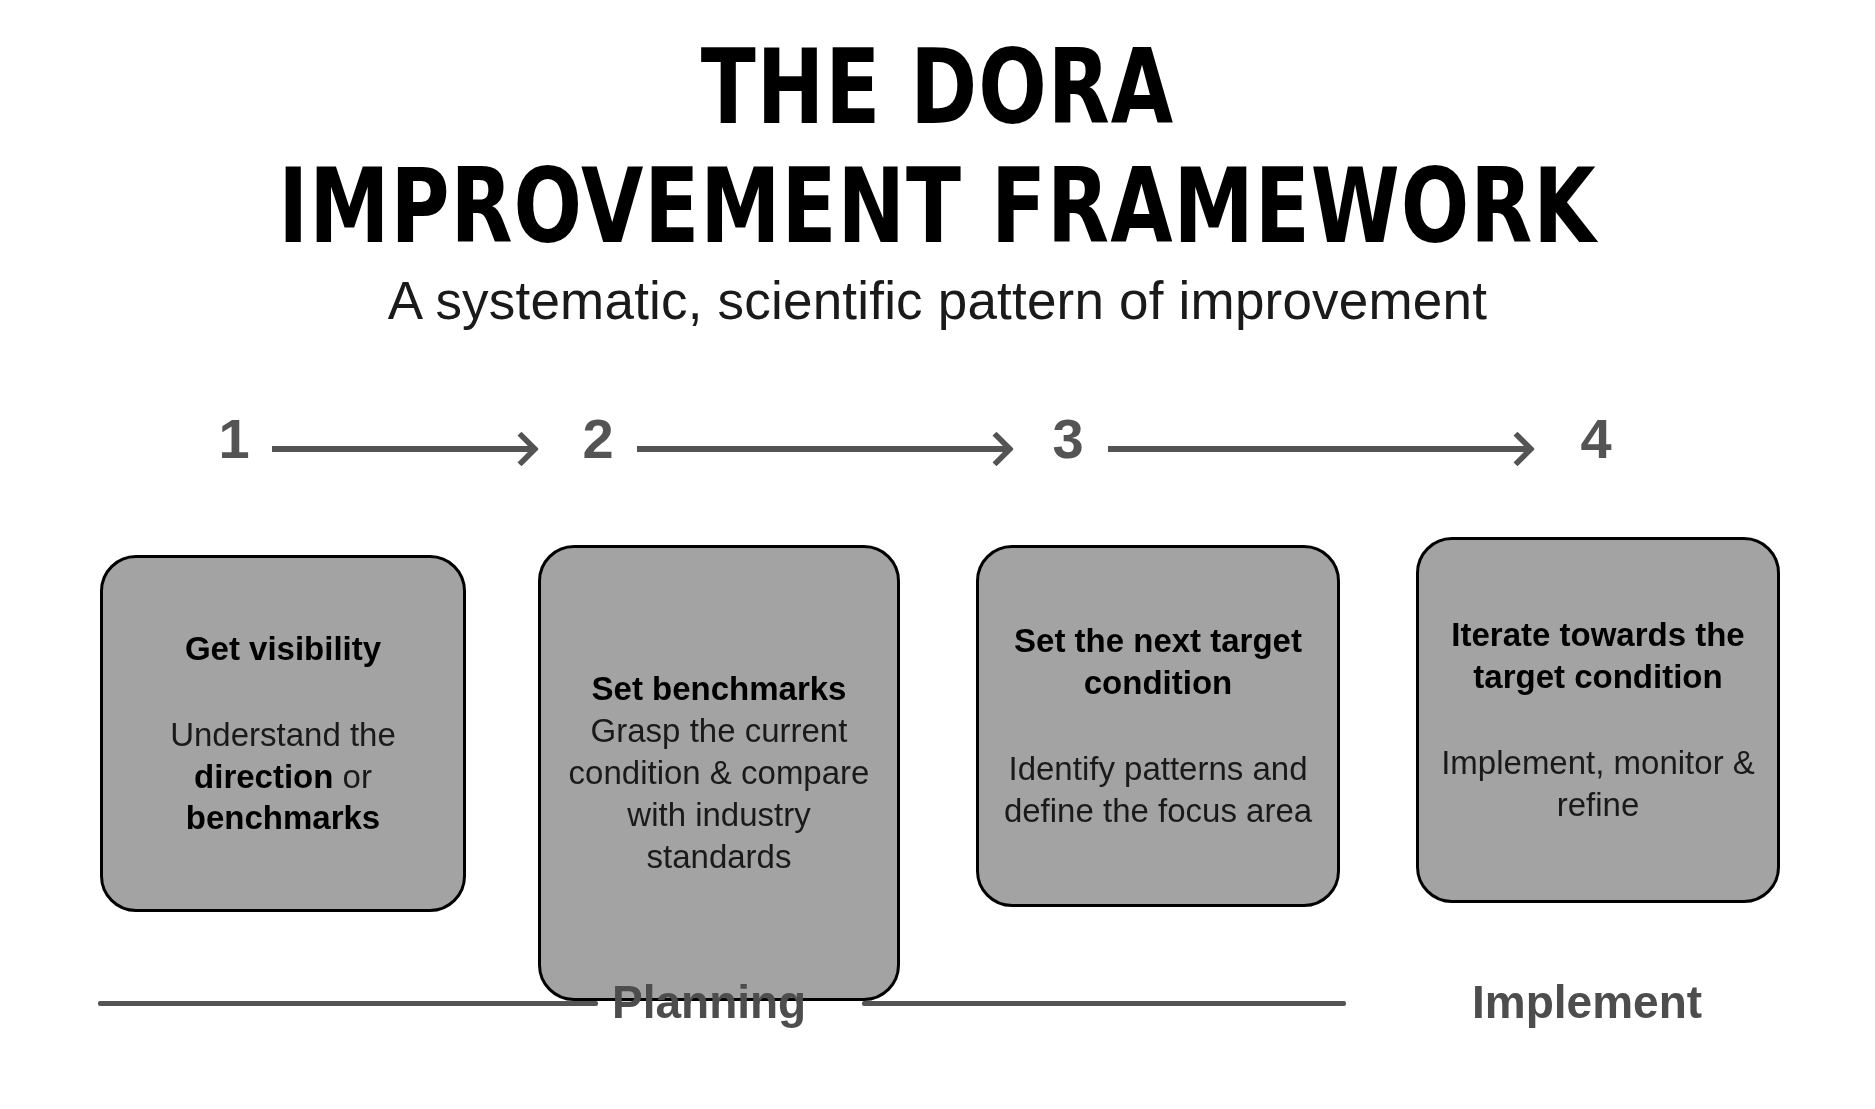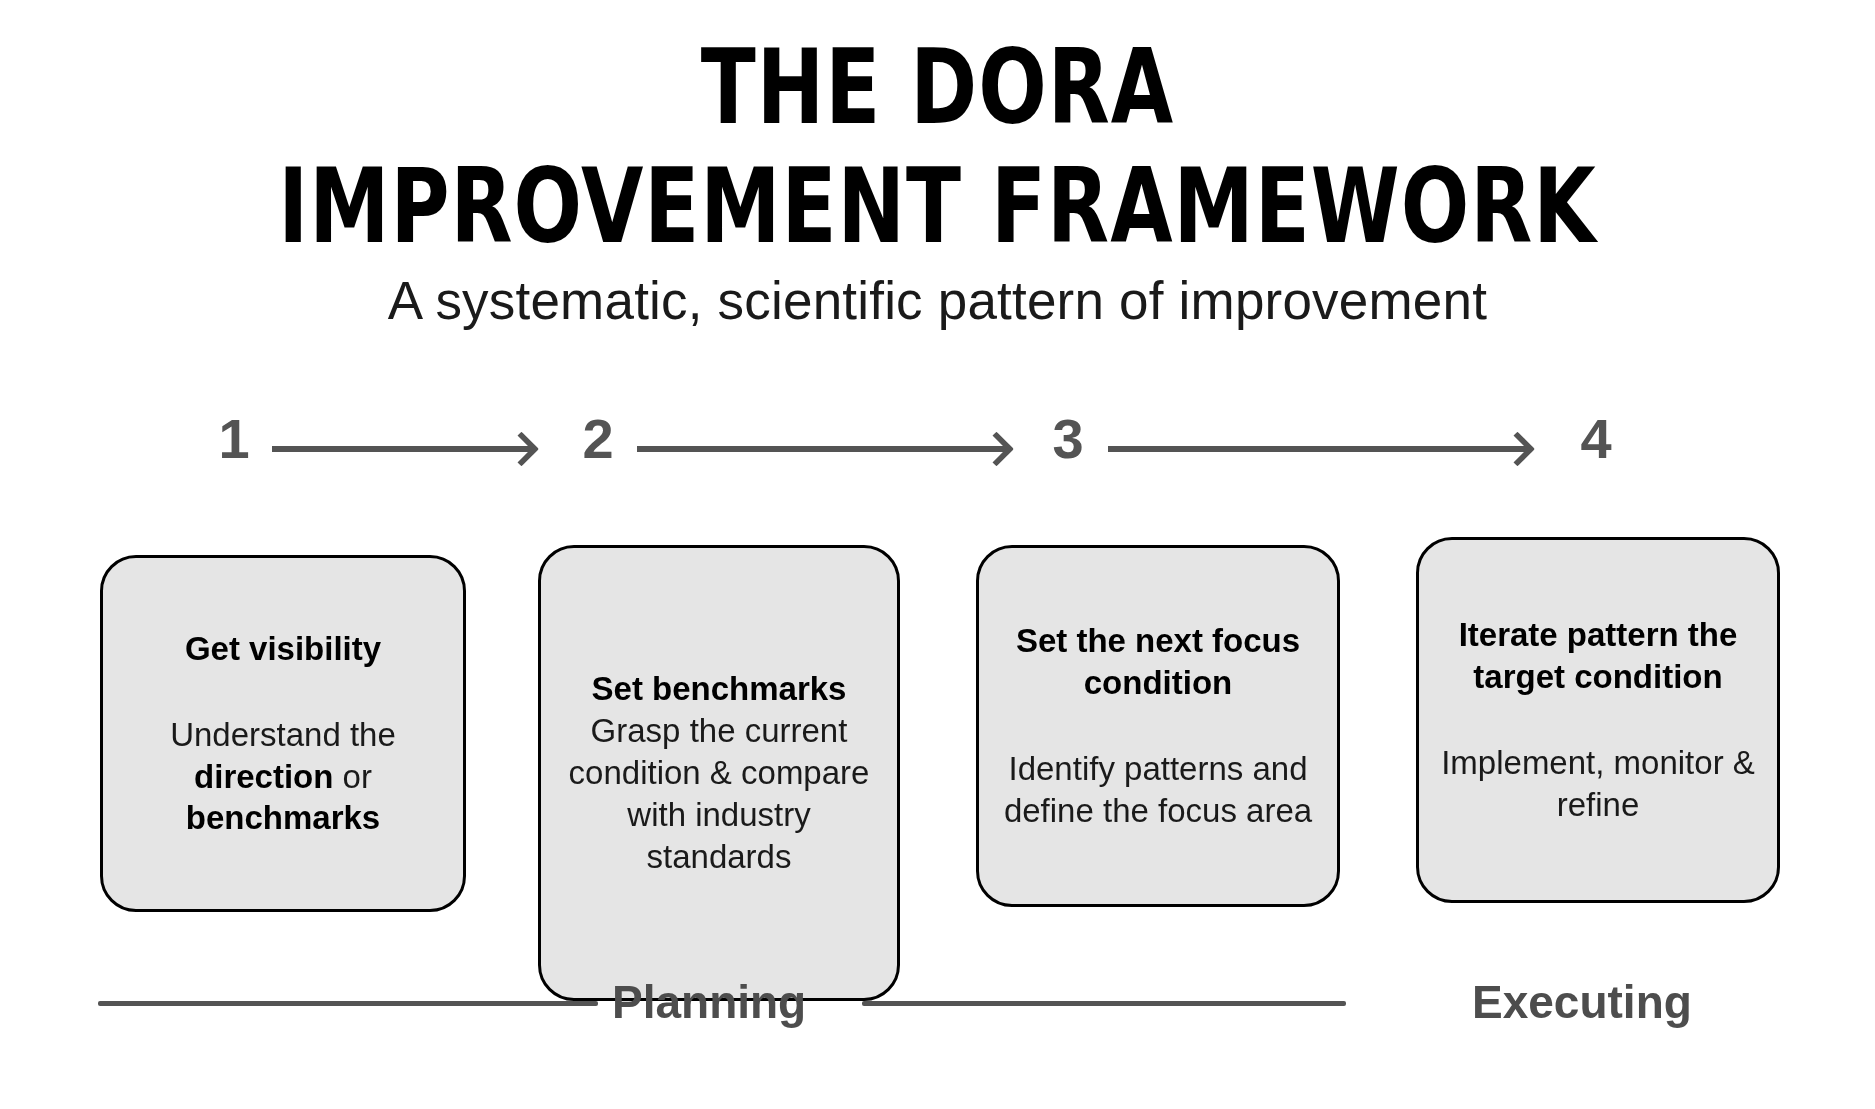--- a/index.html
+++ b/index.html
@@ -100,21 +100,21 @@
     top: 555px;
     left: 0;
     width: 1875px;
     height: 360px;
   }
   .card {
     position: absolute;
     box-sizing: border-box;
     border: 3px solid #000000;
     border-radius: 36px;
-    background: #e5e5e5;
+    background: #a3a3a3;
     display: flex;
     flex-direction: column;
     justify-content: center;
     text-align: center;
     padding: 10px 14px;
   }
   .card-heading {
     font-family: "Liberation Sans", sans-serif;
     font-weight: bold;
     font-size: 33px;
@@ -193,31 +193,31 @@
     <div class="card-body">Understand the <b>direction</b> or <b>benchmarks</b></div>
   </div>
 
   <div class="card" style="left:538px; top:-10px; width:362px; height:456px;">
     <div class="card-heading">Set benchmarks</div>
     <div class="gap-small"></div>
     <div class="card-body">Grasp the current condition &amp; compare with industry standards</div>
   </div>
 
   <div class="card" style="left:976px; top:-10px; width:364px; height:362px;">
-    <div class="card-heading">Set the next focus condition</div>
+    <div class="card-heading">Set the next target condition</div>
     <div class="gap-large"></div>
     <div class="card-body">Identify patterns and define the focus area</div>
   </div>
 
   <div class="card" style="left:1416px; top:-18px; width:364px; height:366px;">
-    <div class="card-heading">Iterate pattern the target condition</div>
+    <div class="card-heading">Iterate towards the target condition</div>
     <div class="gap-large"></div>
     <div class="card-body">Implement, monitor &amp; refine</div>
   </div>
 
 </div>
 
 <div class="phases">
   <div class="phase-line" style="left:98px; width:500px;"></div>
   <div class="phase-label" style="left:612px;">Planning</div>
   <div class="phase-line" style="left:862px; width:484px;"></div>
-  <div class="phase-label" style="left:1472px;">Executing</div>
+  <div class="phase-label" style="left:1472px;">Implement</div>
 </div>
 
 </body></html>

